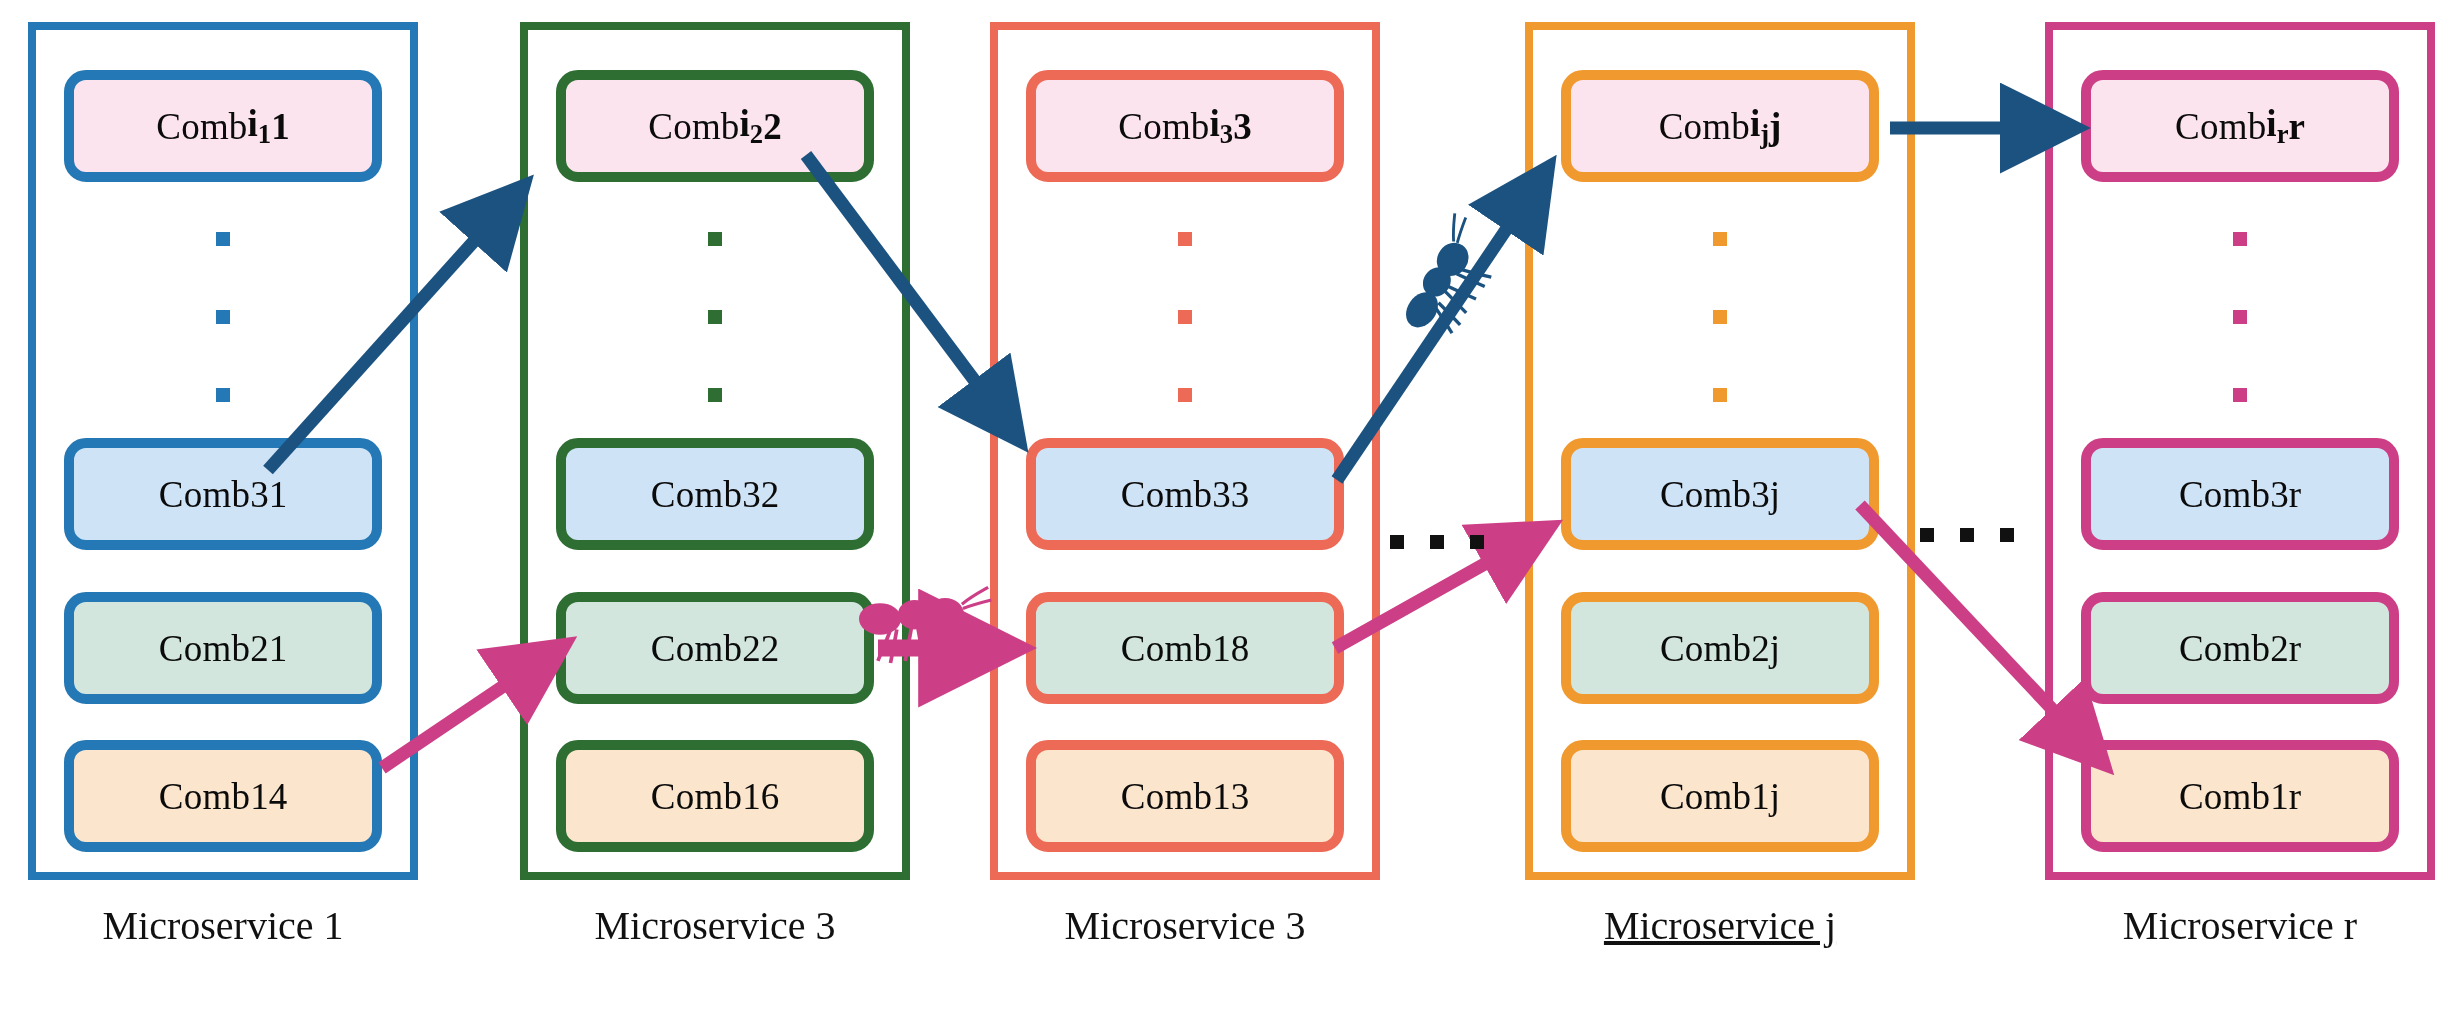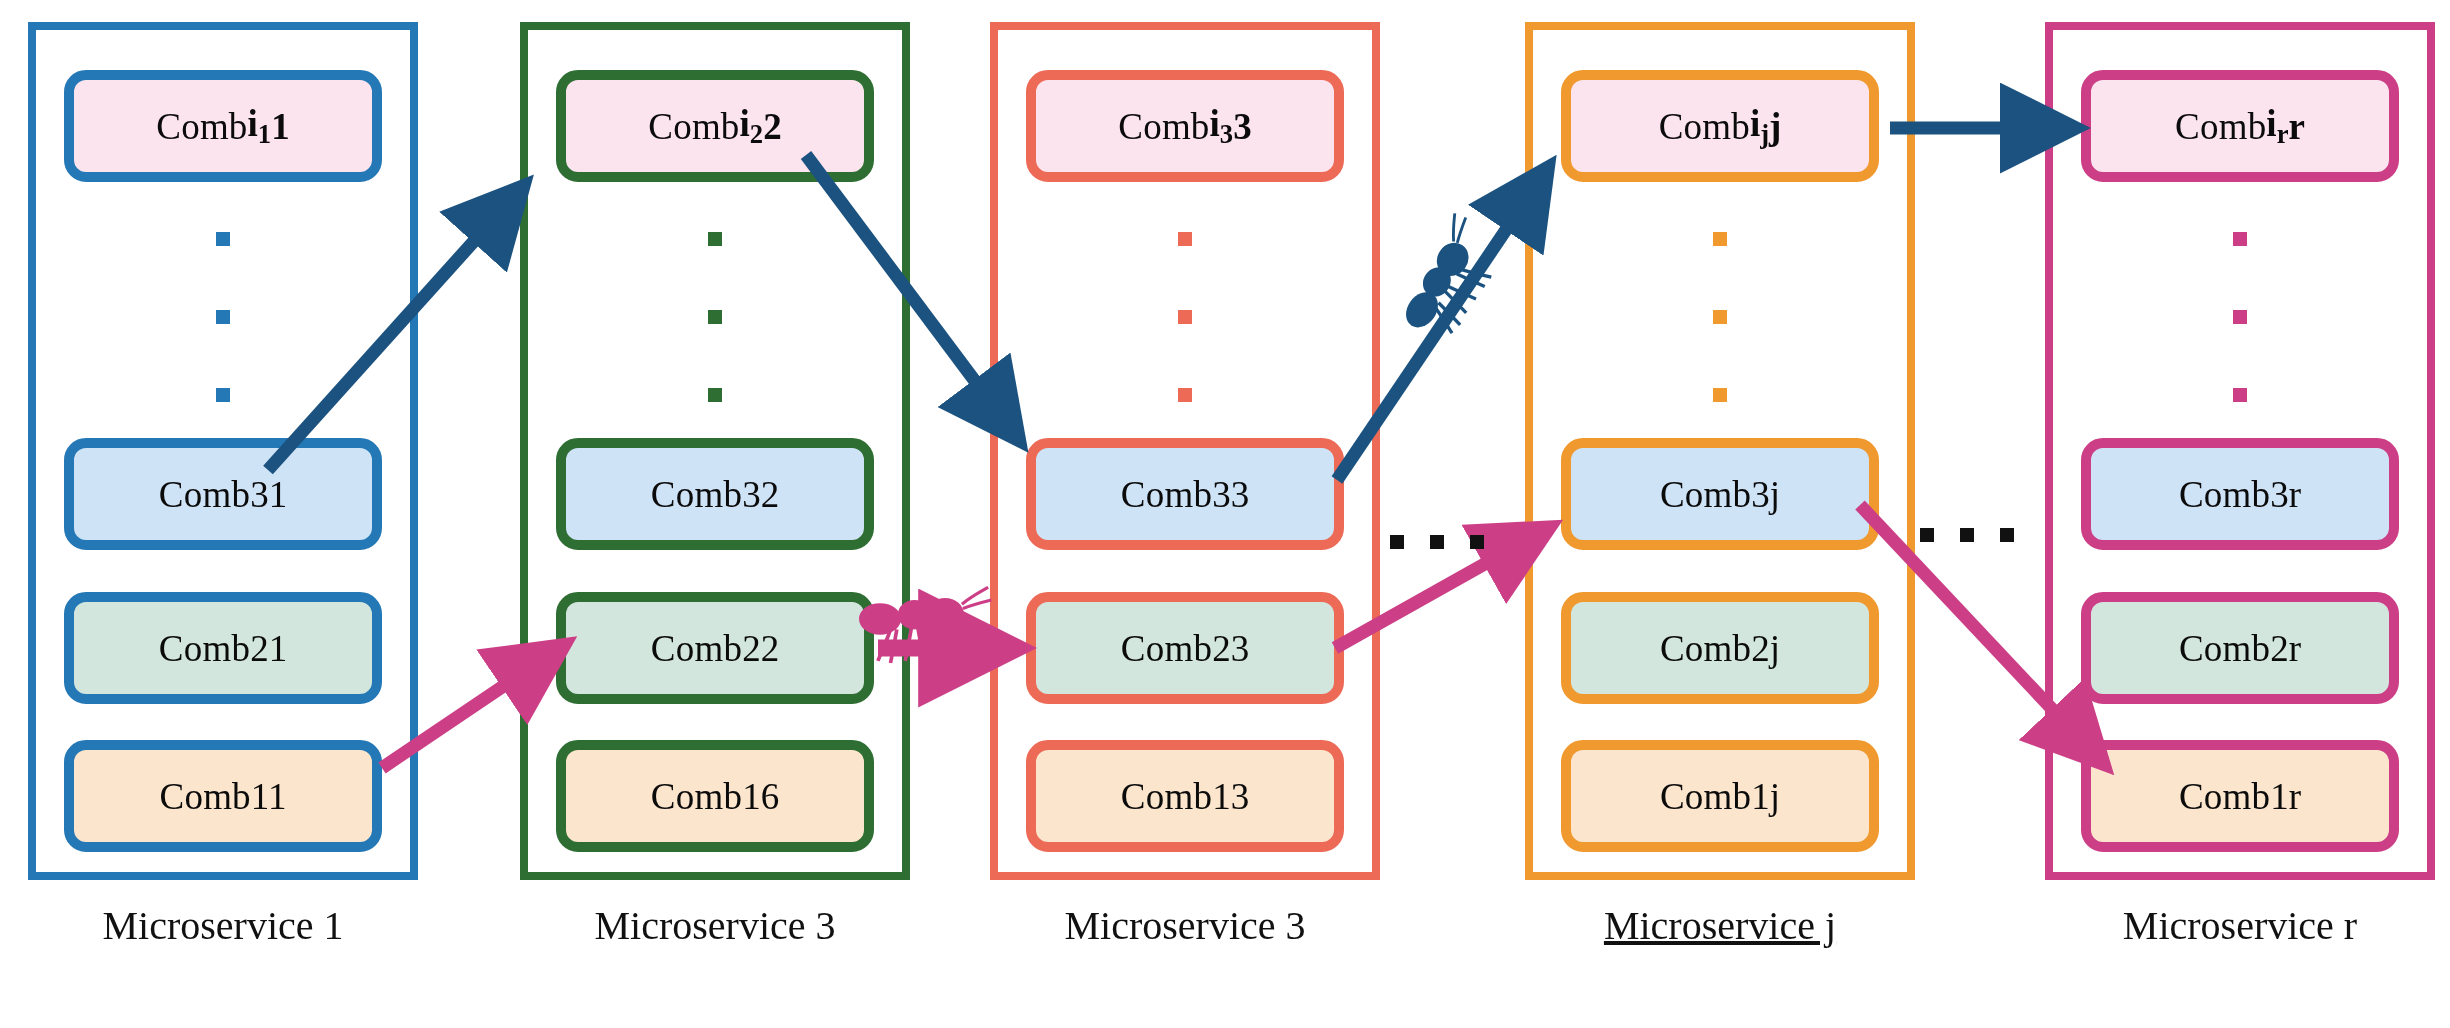--- a/index.html
+++ b/index.html
@@ -44,21 +44,21 @@
       <div class="cell" style="left: 64px; top: 438px; width: 318px; height: 112px; background: rgb(207, 227, 247); border: 10px solid rgb(36, 120, 181);">
         <span class="base">Comb</span>
         <span class="num">31</span>
       </div>
       <div class="cell" style="left: 64px; top: 592px; width: 318px; height: 112px; background: rgb(210, 230, 222); border: 10px solid rgb(36, 120, 181);">
         <span class="base">Comb</span>
         <span class="num">21</span>
       </div>
       <div class="cell" style="left: 64px; top: 740px; width: 318px; height: 112px; background: rgb(251, 229, 205); border: 10px solid rgb(36, 120, 181);">
         <span class="base">Comb</span>
-        <span class="num">11</span>
+        <span class="num">14</span>
       </div>
       <div class="col-label" style="left: -12px; top: 902px; width: 470px;">Microservice 1</div>
       <div class="column" style="left: 520px; top: 22px; width: 390px; height: 858px; border: 8px solid rgb(46, 110, 51);"></div>
       <div class="vdots" style="left: 708px; top: 232px; background: rgb(46, 110, 51);"></div>
       <div class="vdots" style="left: 708px; top: 310px; background: rgb(46, 110, 51);"></div>
       <div class="vdots" style="left: 708px; top: 388px; background: rgb(46, 110, 51);"></div>
       <div class="cell" style="left: 556px; top: 70px; width: 318px; height: 112px; background: rgb(252, 228, 238); border: 10px solid rgb(46, 110, 51);">
         <span class="base">Comb</span>
         <span class="tail"><b>i</b><sub>2</sub></span>
         <span class="tail">2</span>
@@ -84,21 +84,21 @@
         <span class="base">Comb</span>
         <span class="tail"><b>i</b><sub>3</sub></span>
         <span class="tail">3</span>
       </div>
       <div class="cell" style="left: 1026px; top: 438px; width: 318px; height: 112px; background: rgb(207, 227, 247); border: 10px solid rgb(236, 106, 86);">
         <span class="base">Comb</span>
         <span class="num">33</span>
       </div>
       <div class="cell" style="left: 1026px; top: 592px; width: 318px; height: 112px; background: rgb(210, 230, 222); border: 10px solid rgb(236, 106, 86);">
         <span class="base">Comb</span>
-        <span class="num">23</span>
+        <span class="num">18</span>
       </div>
       <div class="cell" style="left: 1026px; top: 740px; width: 318px; height: 112px; background: rgb(251, 229, 205); border: 10px solid rgb(236, 106, 86);">
         <span class="base">Comb</span>
         <span class="num">13</span>
       </div>
       <div class="col-label" style="left: 950px; top: 902px; width: 470px;">Microservice 3</div>
       <div class="column" style="left: 1525px; top: 22px; width: 390px; height: 858px; border: 8px solid rgb(240, 153, 46);"></div>
       <div class="vdots" style="left: 1713px; top: 232px; background: rgb(240, 153, 46);"></div>
       <div class="vdots" style="left: 1713px; top: 310px; background: rgb(240, 153, 46);"></div>
       <div class="vdots" style="left: 1713px; top: 388px; background: rgb(240, 153, 46);"></div>

